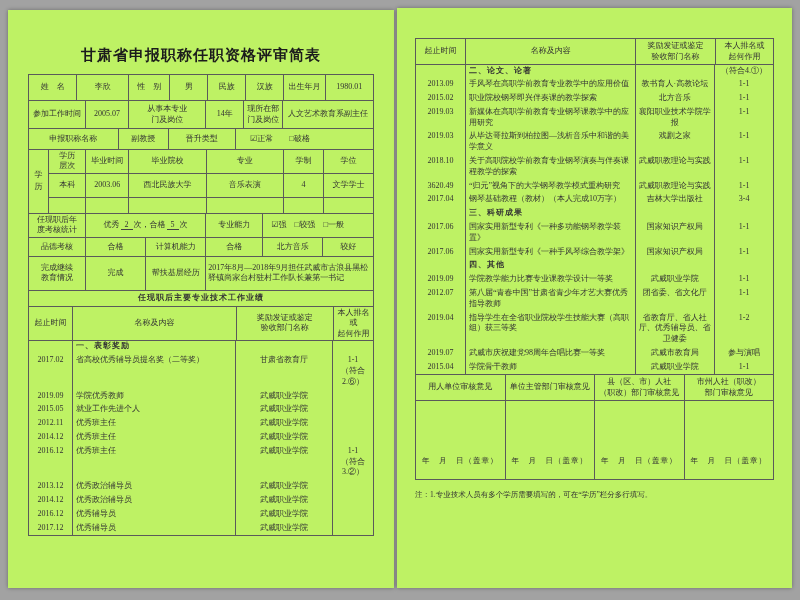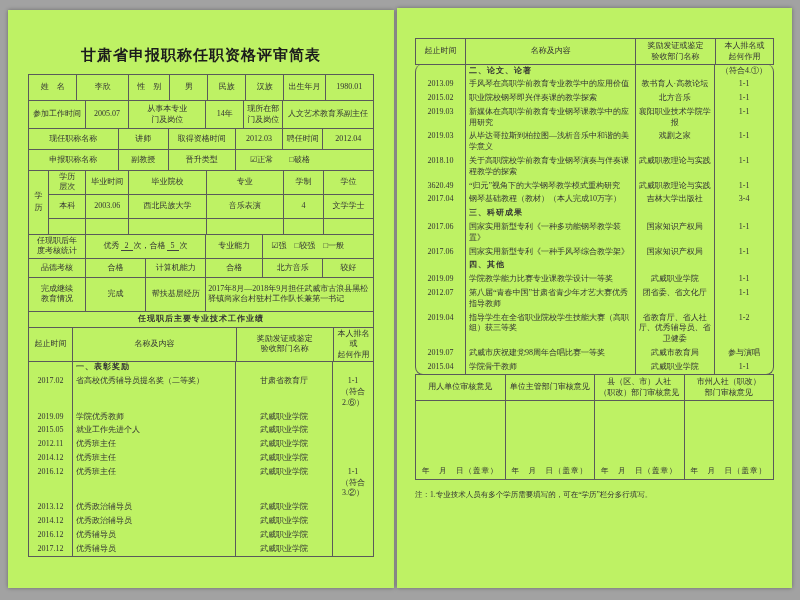--- a/index.html
+++ b/index.html
@@ -40,29 +40,29 @@
   .u{border-bottom:1px solid #444;padding:0 4px;margin:0 1px;}
   .sect-title{font-weight:bold;font-size:8.5px;letter-spacing:1px;}
   .hcell{font-size:8px;}
 
   
   .gbody{
     display:grid;border:1px solid #5a5a5a;border-top:none;margin-top:-1px;
     font-size:8px;line-height:1.35;color:#333;
   }
   .gbody.left{grid-template-columns:12.8% 47.4% 28.2% 11.6%;}
-  .gbody.right{grid-template-columns:14% 47.5% 22.3% 16.2%;border-radius:8px;}
+  .gbody.right{grid-template-columns:14% 47.5% 22.3% 16.2%;}
   .grow{display:contents;}
   .gc{padding:1.5px 3px;border-right:1px solid #5a5a5a;text-align:center;}
   .gc.n{text-align:left;}
   .gc.r{border-right:none;white-space:pre-line;font-family:Liberation Serif, serif;}
   .grow.section .n{font-weight:bold;letter-spacing:1px;}
 
   .review-box td{height:76px;vertical-align:bottom;}
-  .date-line{font-size:7.5px;padding-bottom:2px;letter-spacing:1px;}
+  .date-line{font-size:7.5px;padding-bottom:12px;letter-spacing:1px;}
 
   .notes{font-size:7.5px;line-height:1.5;margin-top:9px;color:#333;}
   .notes .n2{padding-left:17px;}
 </style>
 </head>
 <body>
 
 <div class="page" id="page1">
   <div class="doc-title">甘肃省申报职称任职资格评审简表</div>
 
@@ -117,28 +117,20 @@
   <table class="tbl">
     <colgroup>
         <col style="width:26%">
         <col style="width:14.5%">
         <col style="width:19.5%">
         <col style="width:13.7%">
         <col style="width:11.6%">
         <col style="width:14.7%">
       </colgroup>
     <tbody>
-        <tr style="height:21px">
-      <td>现任职称名称</td>
-      <td>讲师</td>
-      <td>取得资格时间</td>
-      <td>2012.03</td>
-      <td>聘任时间</td>
-      <td>2012.04</td>
-    </tr>
     <tr style="height:21px">
       <td>申报职称名称</td>
       <td>副教授</td>
       <td>晋升类型</td>
       <td colspan="3" class="lft" style="padding-left:14px">☑正常　　□破格</td>
     </tr>
   </tbody>
     </table>
 
   <table class="tbl">

